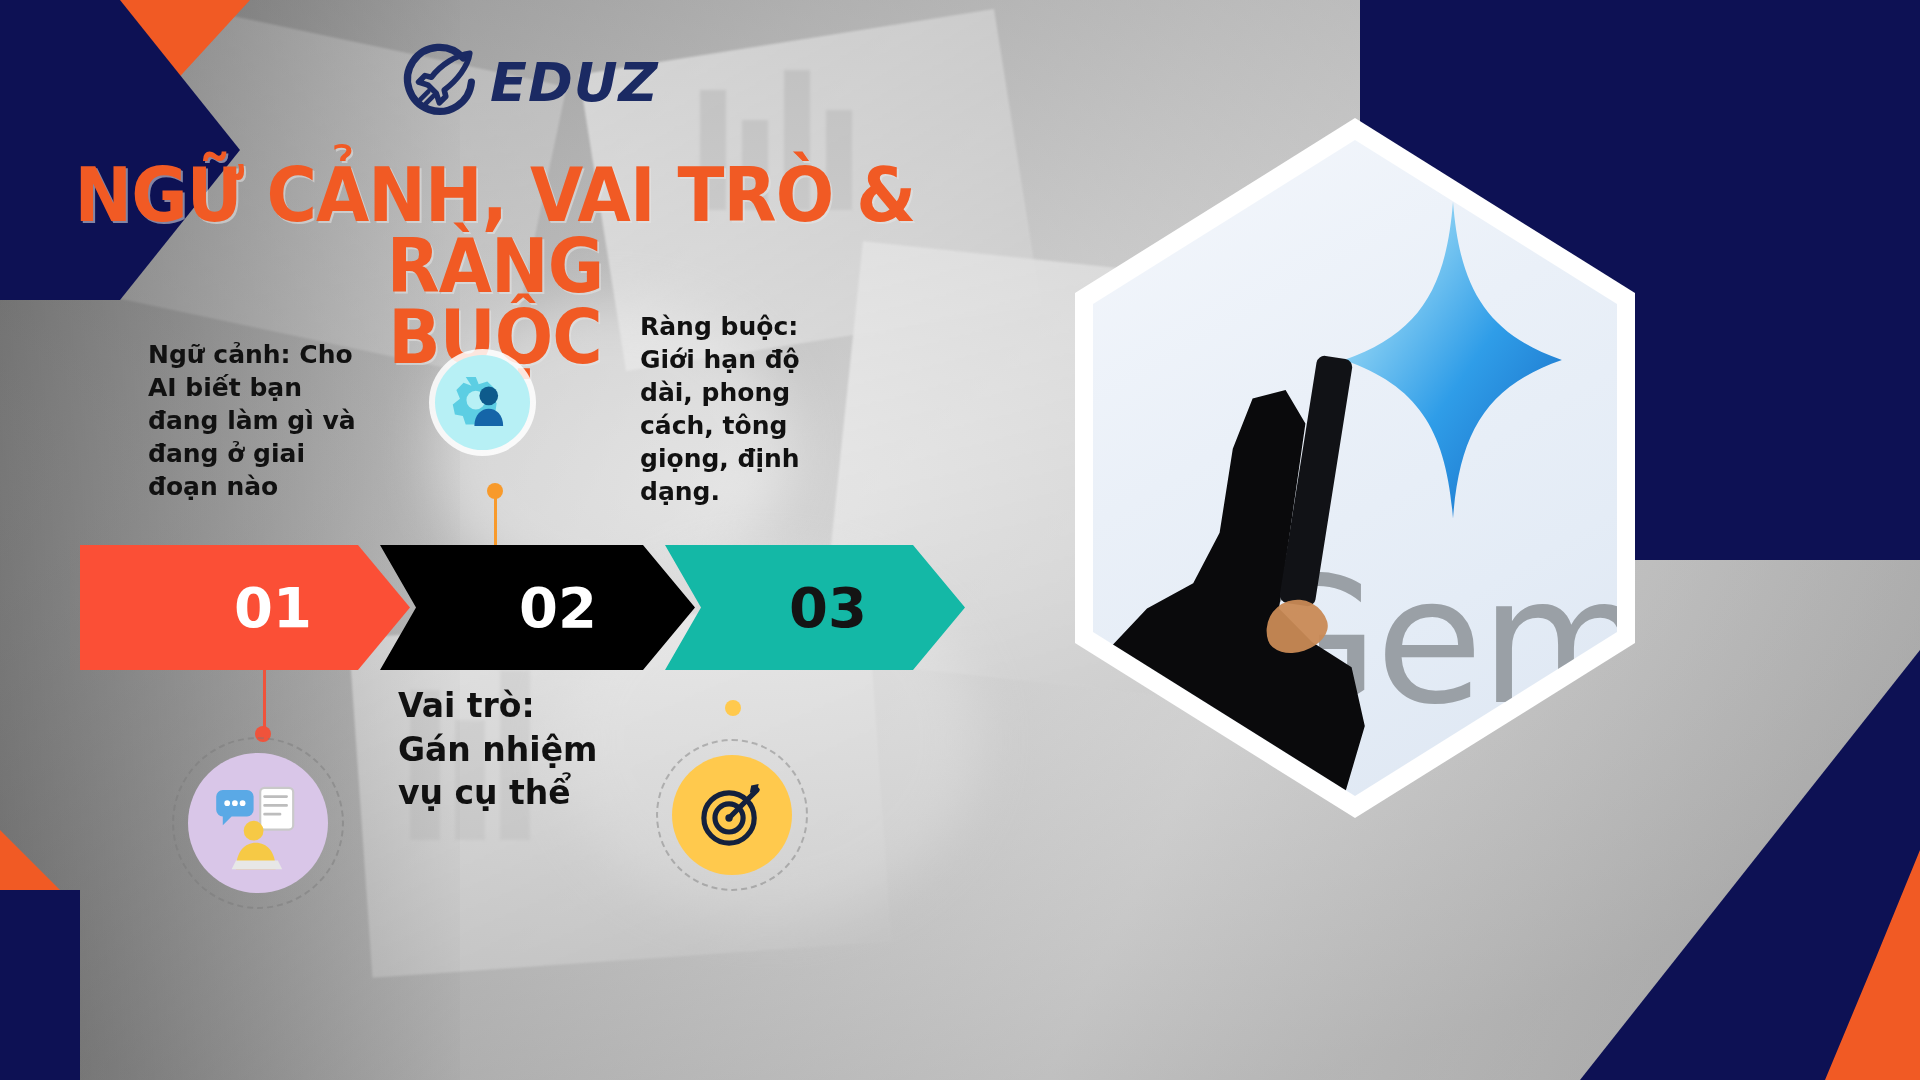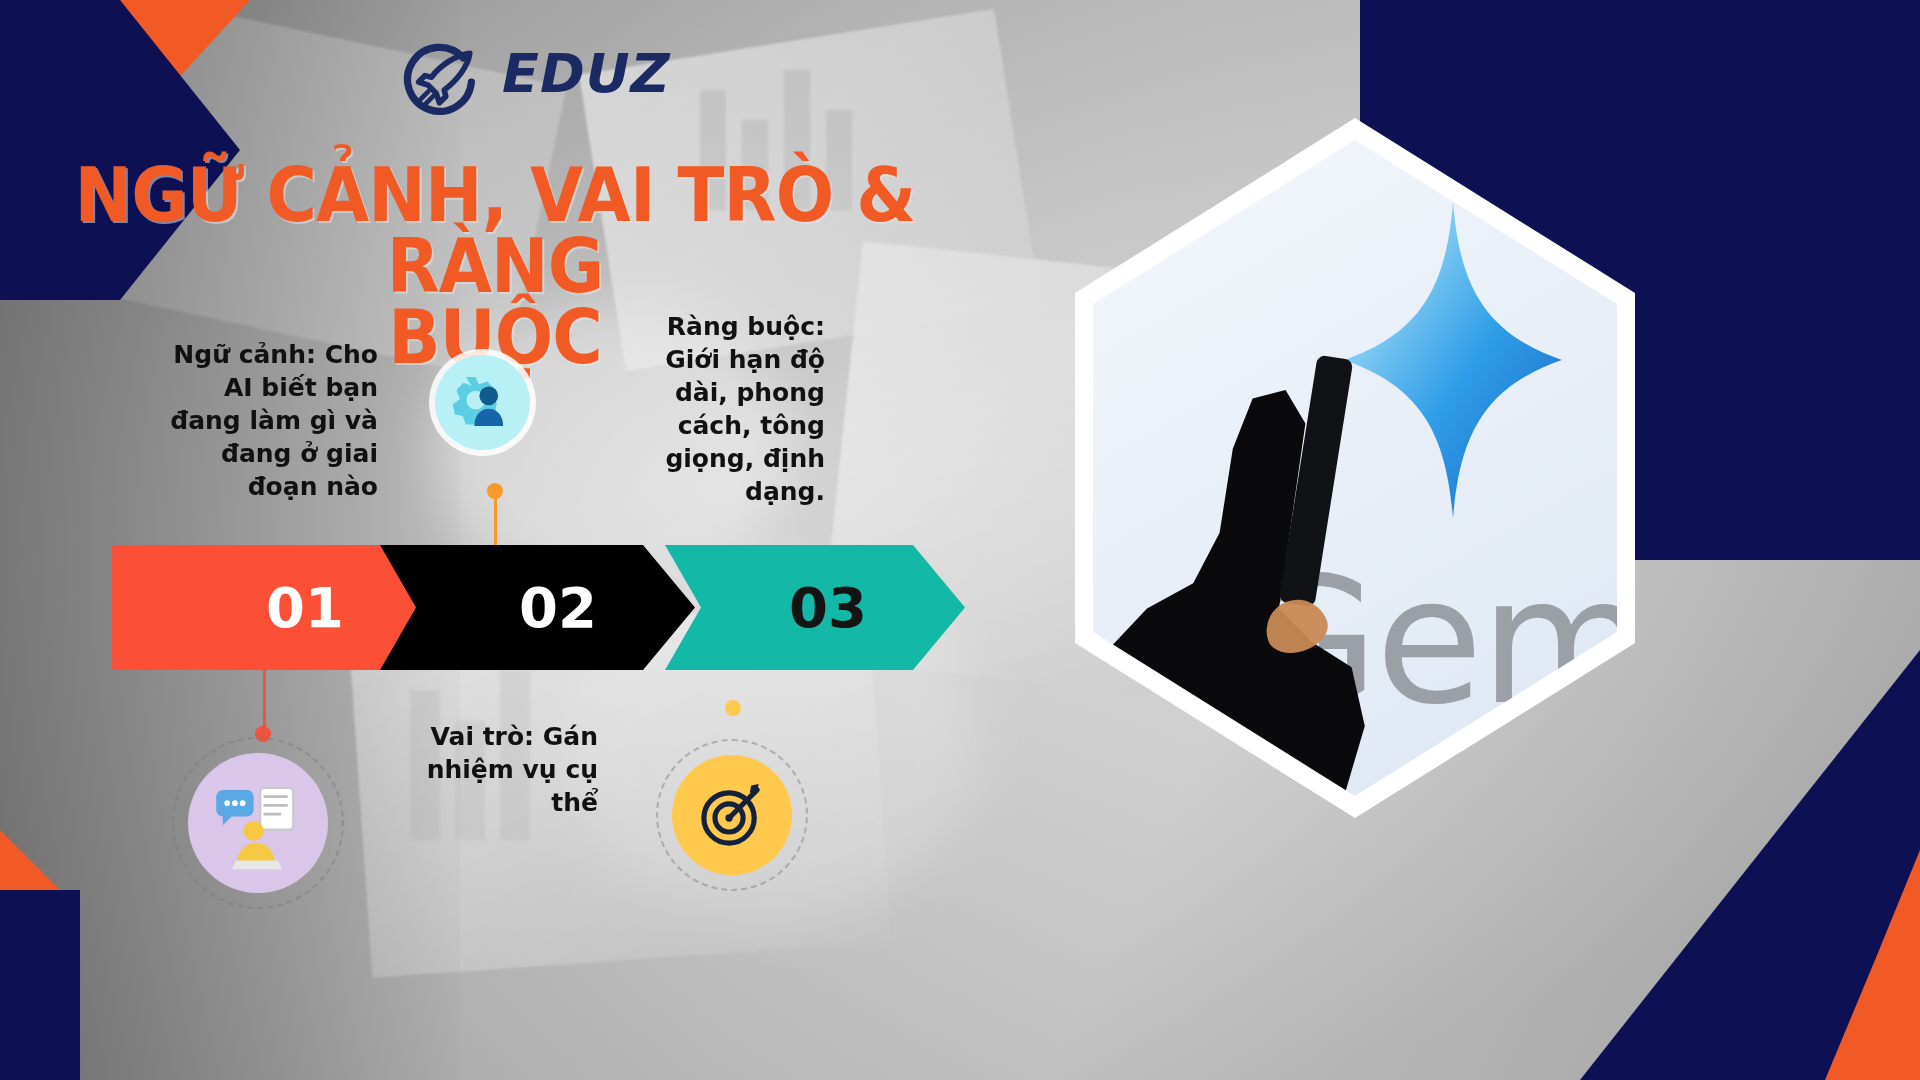--- a/index.html
+++ b/index.html
@@ -100,21 +100,21 @@
     position:absolute; left:205px; top:216px; width:36px; height:250px;
     background:#111216; border-radius:8px; transform:rotate(9deg);
   }
   .gem-thumb {
     position:absolute; left:172px; top:460px; width:62px; height:52px;
     background:#c98a55; border-radius:50%/60% 60% 40% 40%;
     transform:rotate(-18deg); opacity:.95;
   }
 
   
-  .logo { position:absolute; left:398px; top:42px; display:flex; gap:18px; }
+  .logo { position:absolute; left:398px; top:42px; display:flex; align-items:center; gap:6px; }
   .logo-text {
     font-size:54px; font-weight:bold; font-style:italic;
     color:#1b2a63; letter-spacing:1px;
     font-family:"DejaVu Sans", sans-serif;
   }
 
   
   .title {
     position:absolute; left:40px; top:160px; width:910px;
     text-align:center;
@@ -126,41 +126,41 @@
     text-shadow:2px 2px 0 rgba(230,230,230,.55);
   }
 
   
   .arrows { position:absolute; left:80px; top:545px; width:790px; height:125px; }
   .arrow {
     position:absolute; top:0; height:125px;
     display:flex; align-items:center; justify-content:flex-end;
     clip-path:polygon(0 0, calc(100% - 52px) 0, 100% 50%, calc(100% - 52px) 100%, 0 100%, 36px 50%);
   }
-  .arrow.first { clip-path:polygon(0 0, calc(100% - 52px) 0, 100% 50%, calc(100% - 52px) 100%, 0 100%);margin-left:32px; }
+  .arrow.first { clip-path:polygon(0 0, calc(100% - 52px) 0, 100% 50%, calc(100% - 52px) 100%, 0 100%); }
   .arrow-num {
     font-size:56px; font-weight:bold;
     font-family:"DejaVu Sans", sans-serif;
     padding-right:98px;
   }
   .a1 { left:0;   width:330px; background:#FB4F36; }
   .a2 { left:300px; width:315px; background:#000000; }
   .a3 { left:585px; width:300px; background:#14b8a6; }
   .a1 .arrow-num, .a2 .arrow-num { color:#ffffff; }
   .a3 .arrow-num { color:#141414; }
 
   
   .step-text {
     position:absolute;
     font-family:"DejaVu Sans", sans-serif;
     font-weight:bold; color:#111111;
-    text-align:right; line-height:1.32;
+    text-align:left; line-height:1.32;
   }
   .t1 { left:148px; top:338px; width:230px; font-size:25px; }
-  .t2 { left:398px; top:684px; width:200px; font-size:25px;margin-top:36px; }
+  .t2 { left:398px; top:684px; width:200px; font-size:33px; }
   .t3 { left:640px; top:310px; width:185px; font-size:25px; }
 
   
   .conn { position:absolute; background:#F0533B; width:3px; }
   .conn.orange { background:#F89A2B; }
   .dot {
     position:absolute; width:16px; height:16px; border-radius:50%;
     background:#F0533B;
   }
   .dot.orange { background:#F89A2B; }

